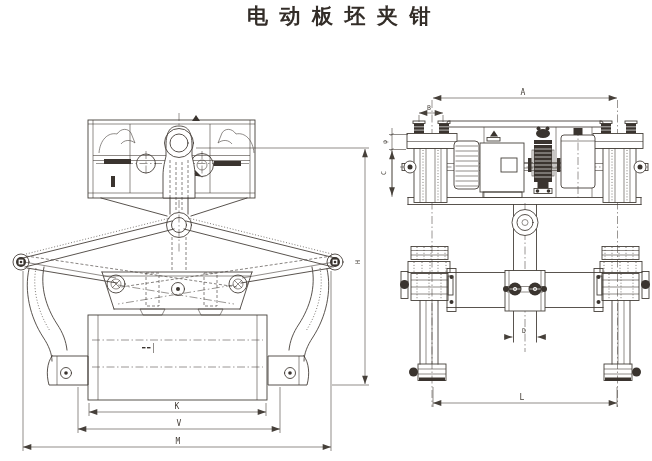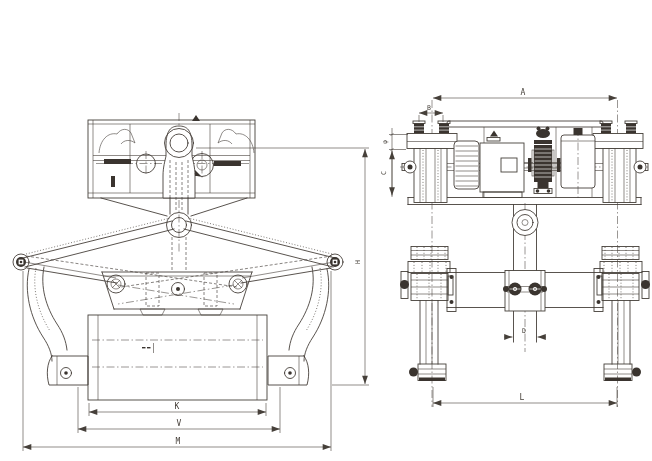--- a/index.html
+++ b/index.html
@@ -18,20 +18,21 @@
   .dim{fill:none;stroke:#46403a;stroke-width:0.6;}
   .wl{fill:none;stroke:#ffffff;stroke-width:0.65;}
   text{font-family:"DejaVu Sans Mono","Liberation Mono",monospace;fill:#46403a;}
   .lab{font-size:8px;}
   .lab-s{font-size:6.5px;}
 </style>
 </head>
 <body>
 
 <div class="canvas">
+  <div class="title">电动板坯夹钳</div>
 
   <svg width="652" height="461" viewBox="0 0 652 461">
     <defs>
       <marker id="arr" markerUnits="userSpaceOnUse" markerWidth="9" markerHeight="7" refX="8.6" refY="3.5" orient="auto-start-reverse">
         <path d="M0.3,0.6 L8.6,3.5 L0.3,6.4 Z" fill="#46403a"></path>
       </marker>
     </defs>
 
     <g>
 

